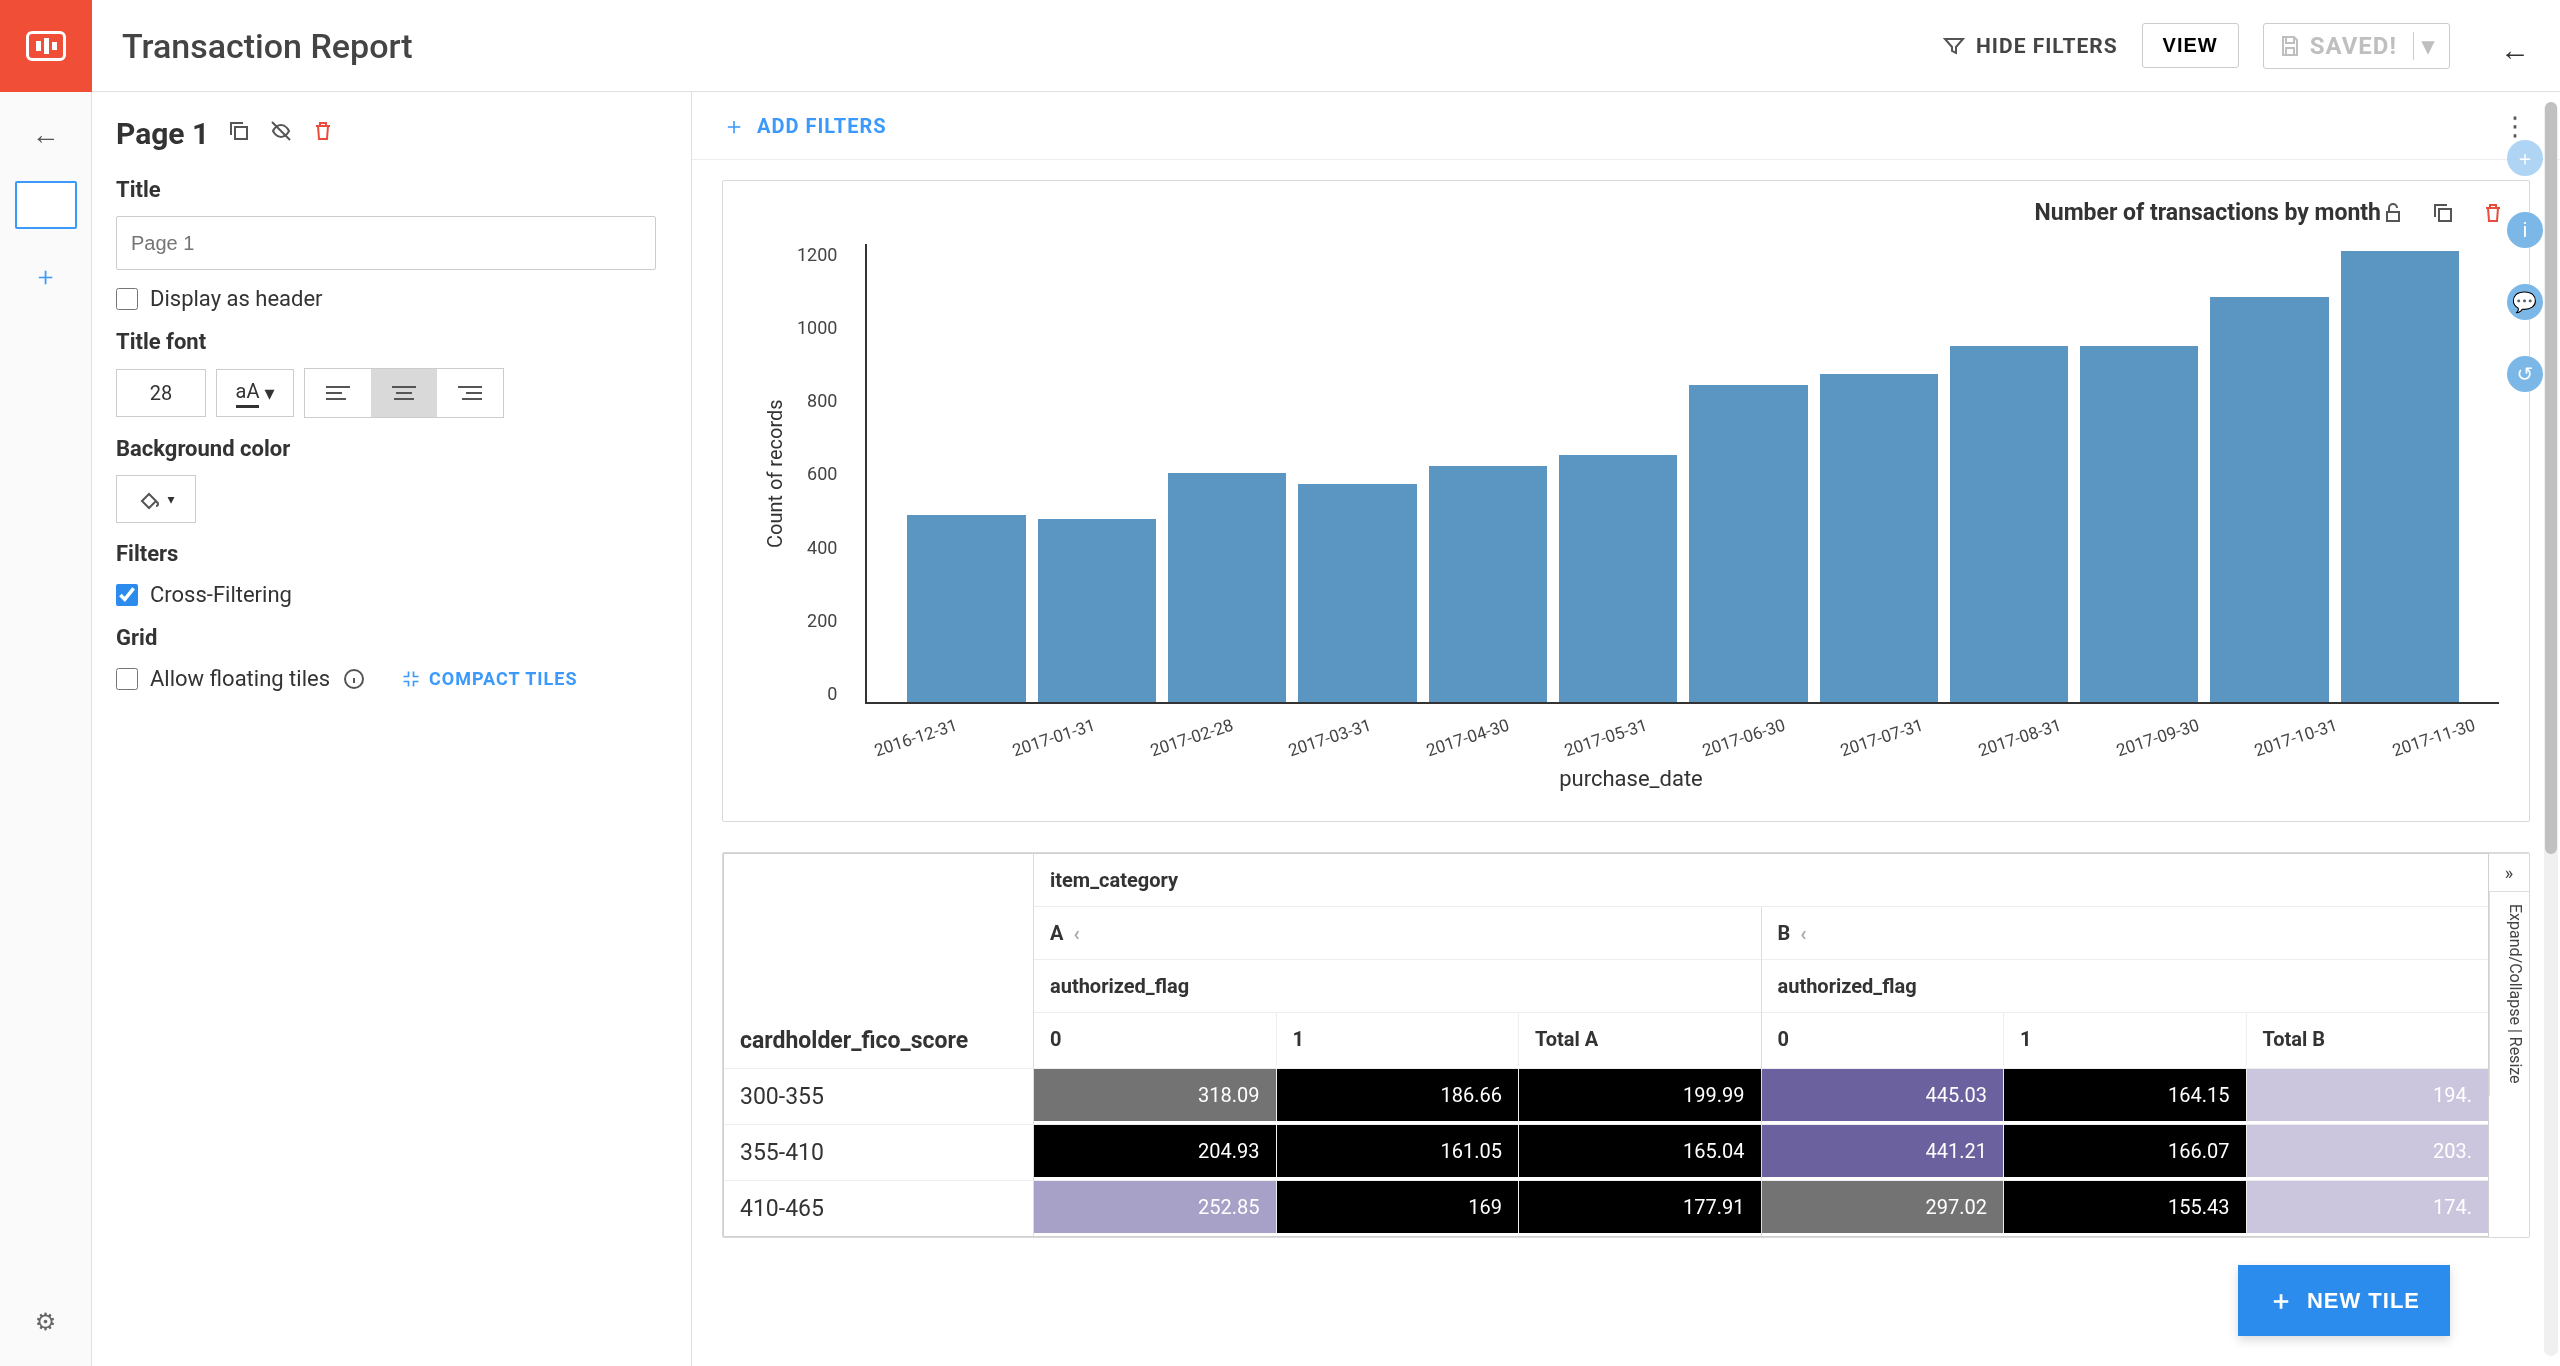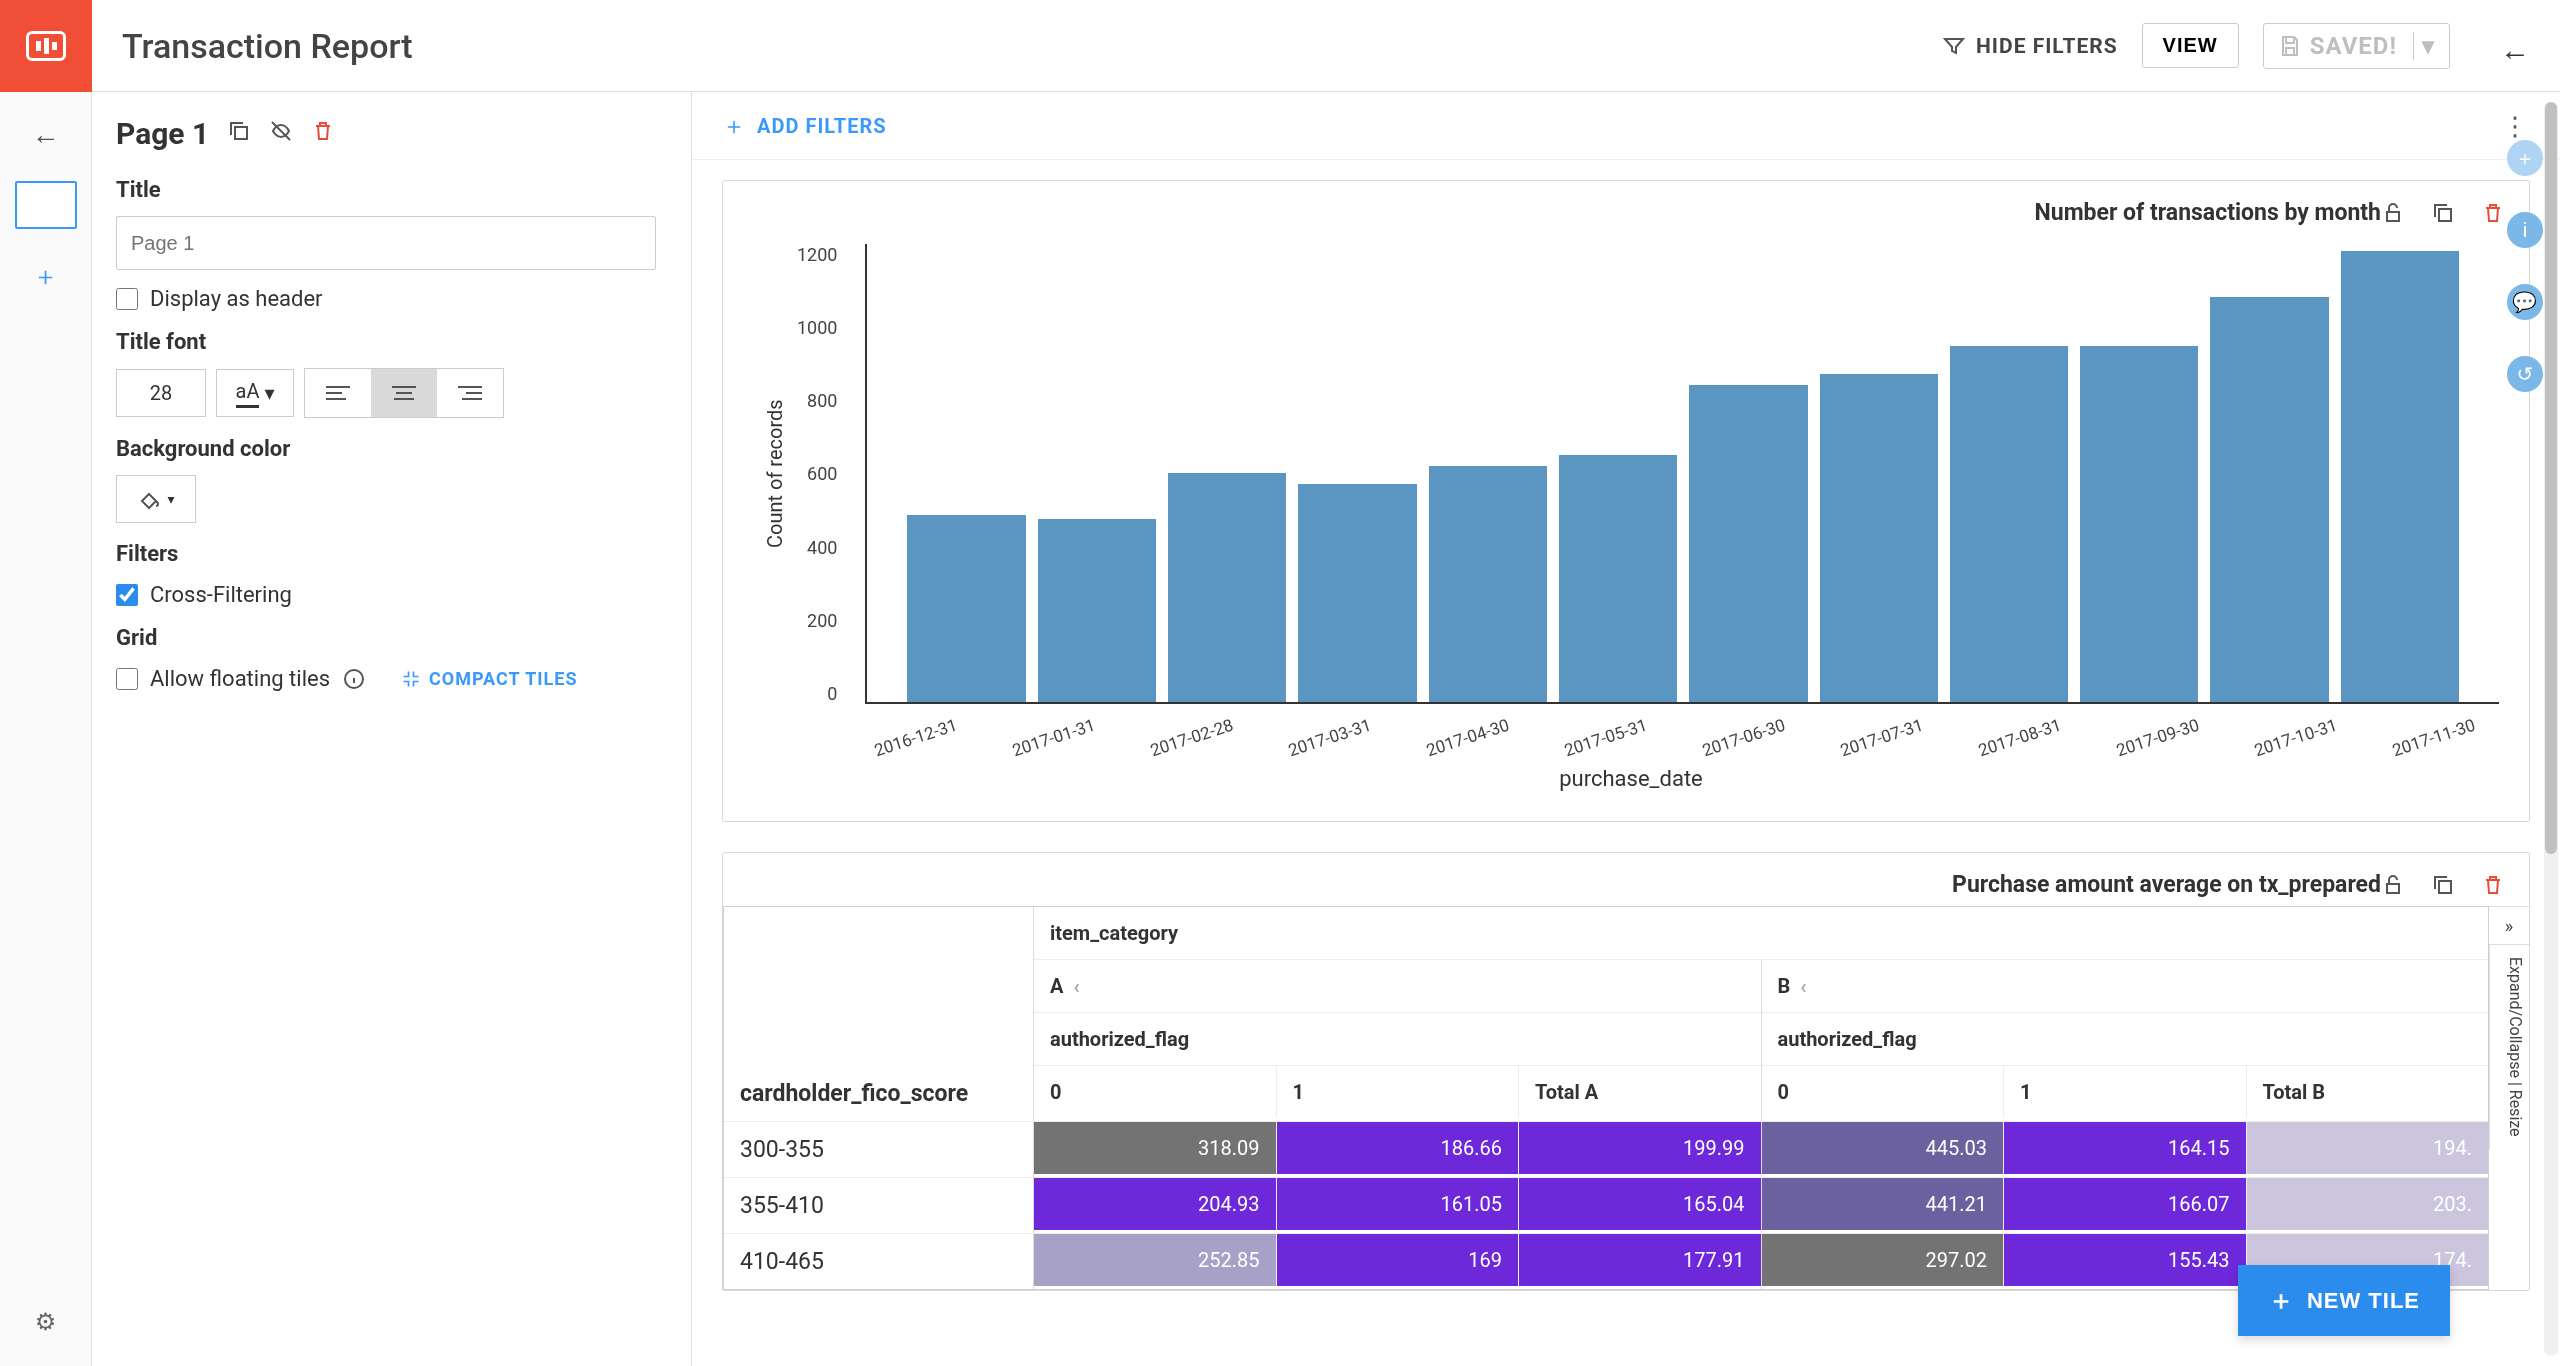--- a/index.html
+++ b/index.html
@@ -89,21 +89,21 @@
 .pivot-right{ flex:1; display:flex;}
 .pgroup{ flex:1; border-right:1px solid #ddd;}
 .pcell{ padding:14px 16px; font-size:20px; border-bottom:1px solid #eee;}
 .phead{ font-weight:700;}
 .cols{ display:flex;}
 .cols>div{ flex:1; padding:14px 16px; border-right:1px solid #eee; text-align:left; font-size:20px;}
 .cols>div:last-child{border-right:none;}
 .cols>div.num{ text-align:right;}
 .datarow{ border-top:1px solid #eee;}
 .heat1{ background:#737373; color:#fff;}
-.heat2{ background:#6d28d9; color:#fff;}
+.heat2{ background:#000000; color:#fff;}
 .heat3{ background:#a7a1c8; color:#fff;}
 .heat4{ background:#6b619f; color:#fff;}
 .total-col{ background:#cbc6dd; color:#fff;}
 .collapse-strip{ width:40px; border-left:1px solid #ddd; writing-mode:vertical-rl; font-size:16px; color:#444; padding:12px 4px; text-align:left;}
 .collapse-arrow{ font-size:18px; color:#444; text-align:center; padding:8px 0; border-bottom:1px solid #ddd; cursor:pointer;}
 
 
 .new-tile-btn{ position:fixed; right:110px; bottom:30px; background:#2b8ced; color:#fff; font-weight:700; font-size:22px; letter-spacing:1px; padding:18px 30px; border:none; cursor:pointer; display:flex; align-items:center; gap:12px; box-shadow:0 4px 10px rgba(0,0,0,0.15);}
 
 
@@ -319,36 +319,20 @@
                 <div>2017-08-31</div>
                 <div>2017-09-30</div>
                 <div>2017-10-31</div>
                 <div>2017-11-30</div>
               </div>
           <div class="x-axis-label">purchase_date</div>
         </div>
       </div>
 
       <div class="tile" style="position:relative">
-        <div class="tile-header">
-          <div class="tile-title">Purchase amount average on tx_prepared</div>
-          <div class="tile-actions">
-            <svg class="ic" viewBox="0 0 24 24">
-                  <rect x="6" y="11" width="12" height="9"></rect>
-                  <path d="M8 11V7a4 4 0 0 1 8 0"></path>
-                </svg>
-            <svg class="ic" viewBox="0 0 24 24">
-                  <rect x="8" y="8" width="12" height="12"></rect>
-                  <path d="M4 16V4h12"></path>
-                </svg>
-            <svg class="ic danger" viewBox="0 0 24 24">
-                  <path d="M5 7h14 M9 7V4h6v3 M7 7l1 13h8l1-13"></path>
-                </svg>
-          </div>
-        </div>
         <div style="display:flex">
           <div class="pivot" style="flex:1">
 
             <div class="pivot-row">
               <div class="pivot-head-left-blank"></div>
               <div class="pcell phead" style="flex:1; border-bottom:1px solid #eee;">item_category</div>
             </div>
 
             <div class="pivot-row">
               <div class="pivot-head-left-blank"></div>

